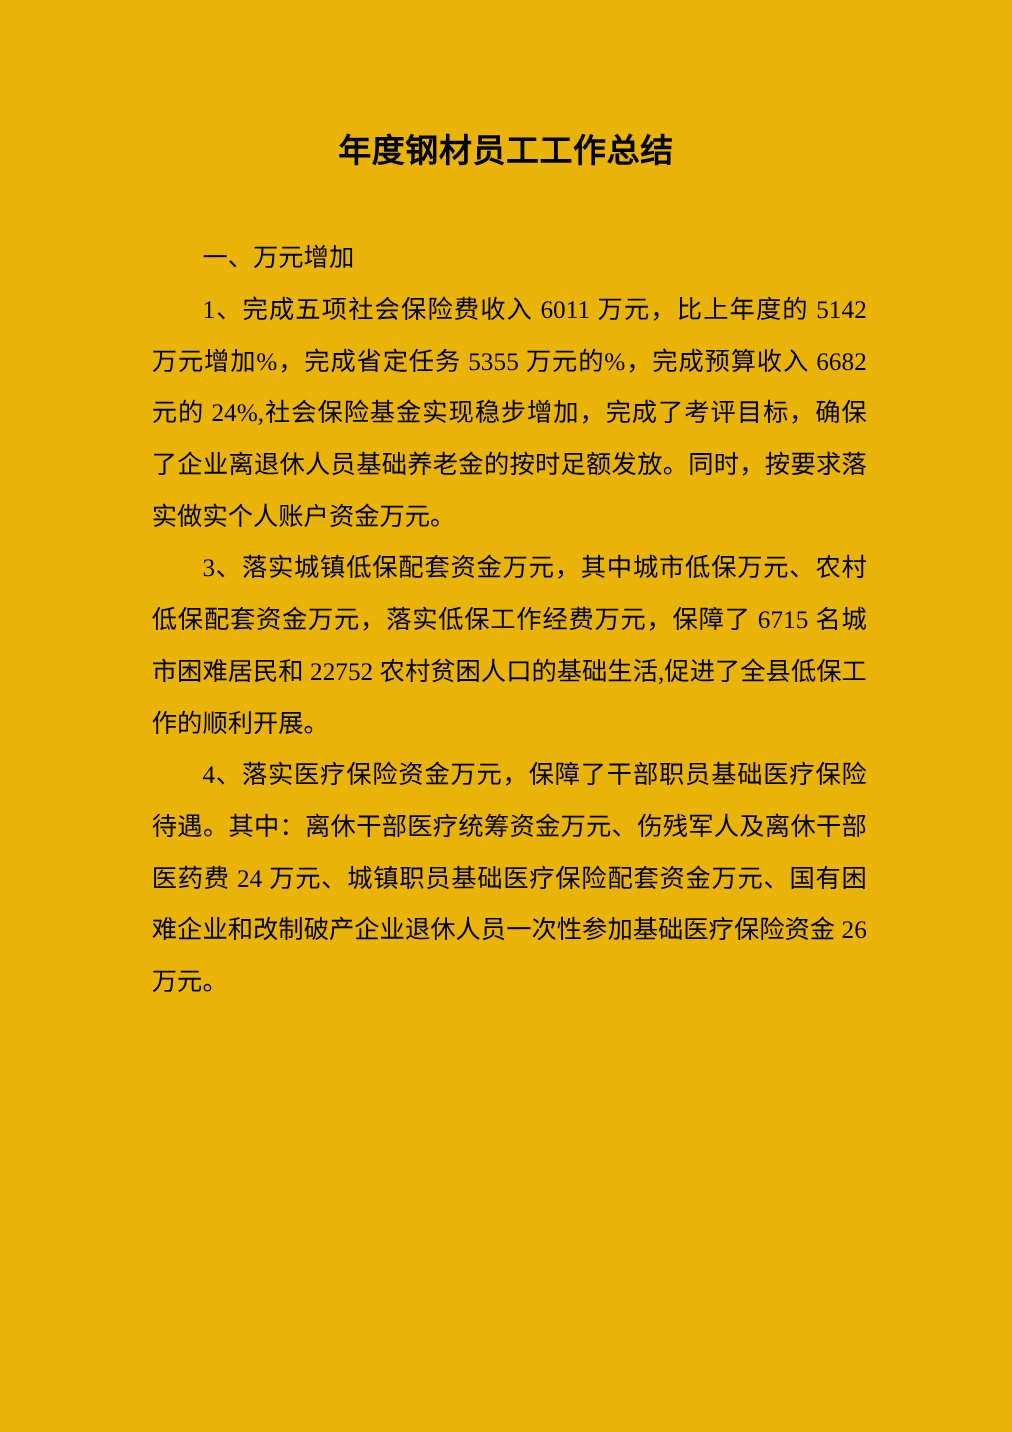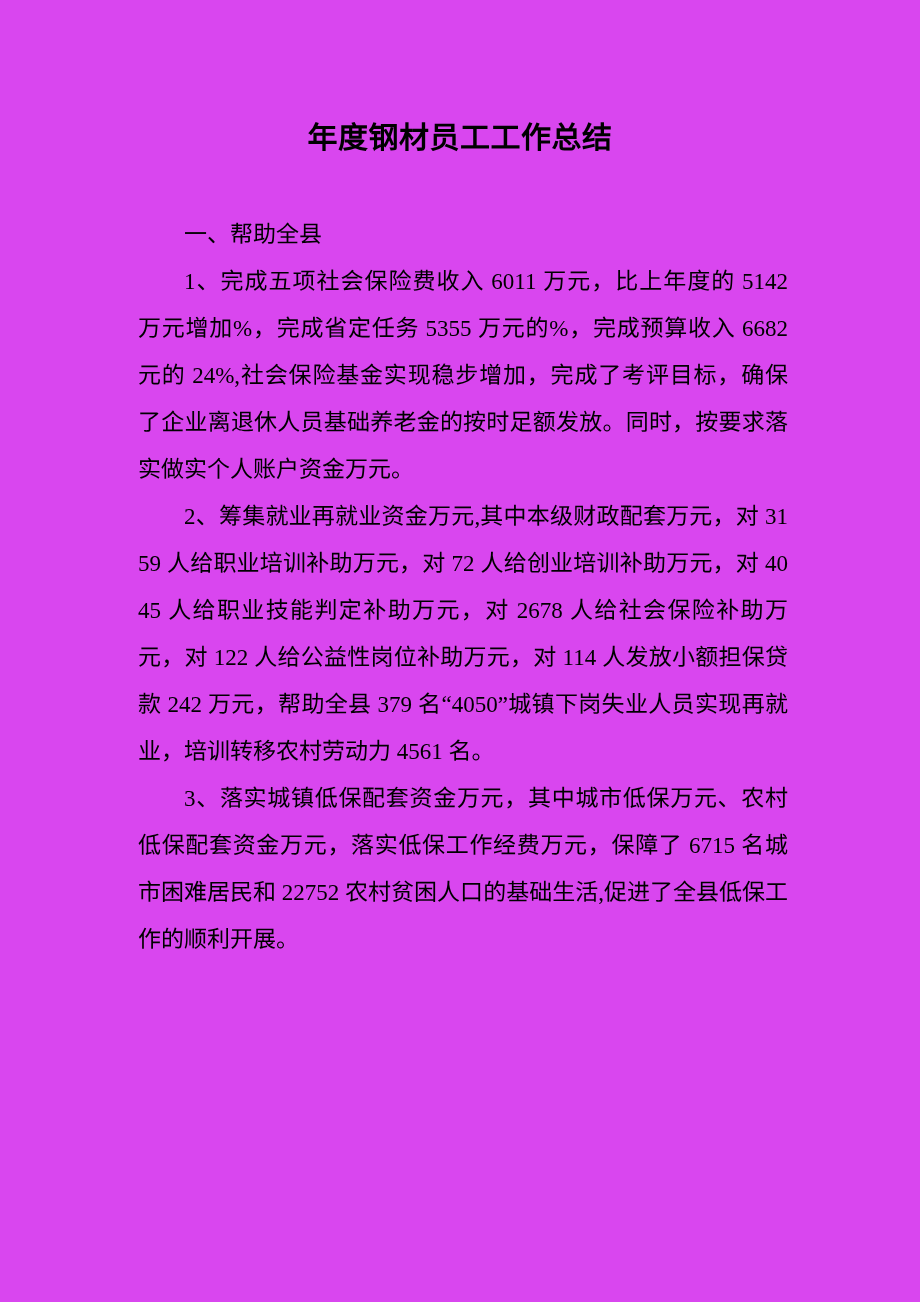--- a/index.html
+++ b/index.html
@@ -4,21 +4,21 @@
 <style>
   html, body {
     margin: 0;
     padding: 0;
     background: #ffffff;
   }
   .page {
     position: relative;
     width: 920px;
     height: 1302px;
-    background: #d946ef;
+    background: #eab308;
     overflow: hidden;
     font-family: "Liberation Serif", "DejaVu Serif", serif;
     color: #000000;
   }
   .doc-title {
     position: absolute;
     top: 116px;
     left: 0;
     width: 920px;
     margin: 0;
@@ -44,18 +44,18 @@
     word-break: break-all;
   }
 </style>
 </head>
 <body>
 
 <div class="page">
   <h1 class="doc-title">年度钢材员工工作总结</h1>
 
   <div class="doc-body">
-    <p>一、帮助全县</p>
+    <p>一、万元增加</p>
     <p>1、完成五项社会保险费收入 6011 万元，比上年度的 5142 万元增加%，完成省定任务 5355 万元的%，完成预算收入 6682 元的 24%,社会保险基金实现稳步增加，完成了考评目标，确保了企业离退休人员基础养老金的按时足额发放。同时，按要求落实做实个人账户资金万元。</p>
-    <p>2、筹集就业再就业资金万元,其中本级财政配套万元，对 3159 人给职业培训补助万元，对 72 人给创业培训补助万元，对 4045 人给职业技能判定补助万元，对 2678 人给社会保险补助万元，对 122 人给公益性岗位补助万元，对 114 人发放小额担保贷款 242 万元，帮助全县 379 名“4050”城镇下岗失业人员实现再就业，培训转移农村劳动力 4561 名。</p>
     <p>3、落实城镇低保配套资金万元，其中城市低保万元、农村低保配套资金万元，落实低保工作经费万元，保障了 6715 名城市困难居民和 22752 农村贫困人口的基础生活,促进了全县低保工作的顺利开展。</p>
+    <p>4、落实医疗保险资金万元，保障了干部职员基础医疗保险待遇。其中：离休干部医疗统筹资金万元、伤残军人及离休干部医药费 24 万元、城镇职员基础医疗保险配套资金万元、国有困难企业和改制破产企业退休人员一次性参加基础医疗保险资金 26 万元。</p>
   </div>
 </div>
 
 </body></html>

